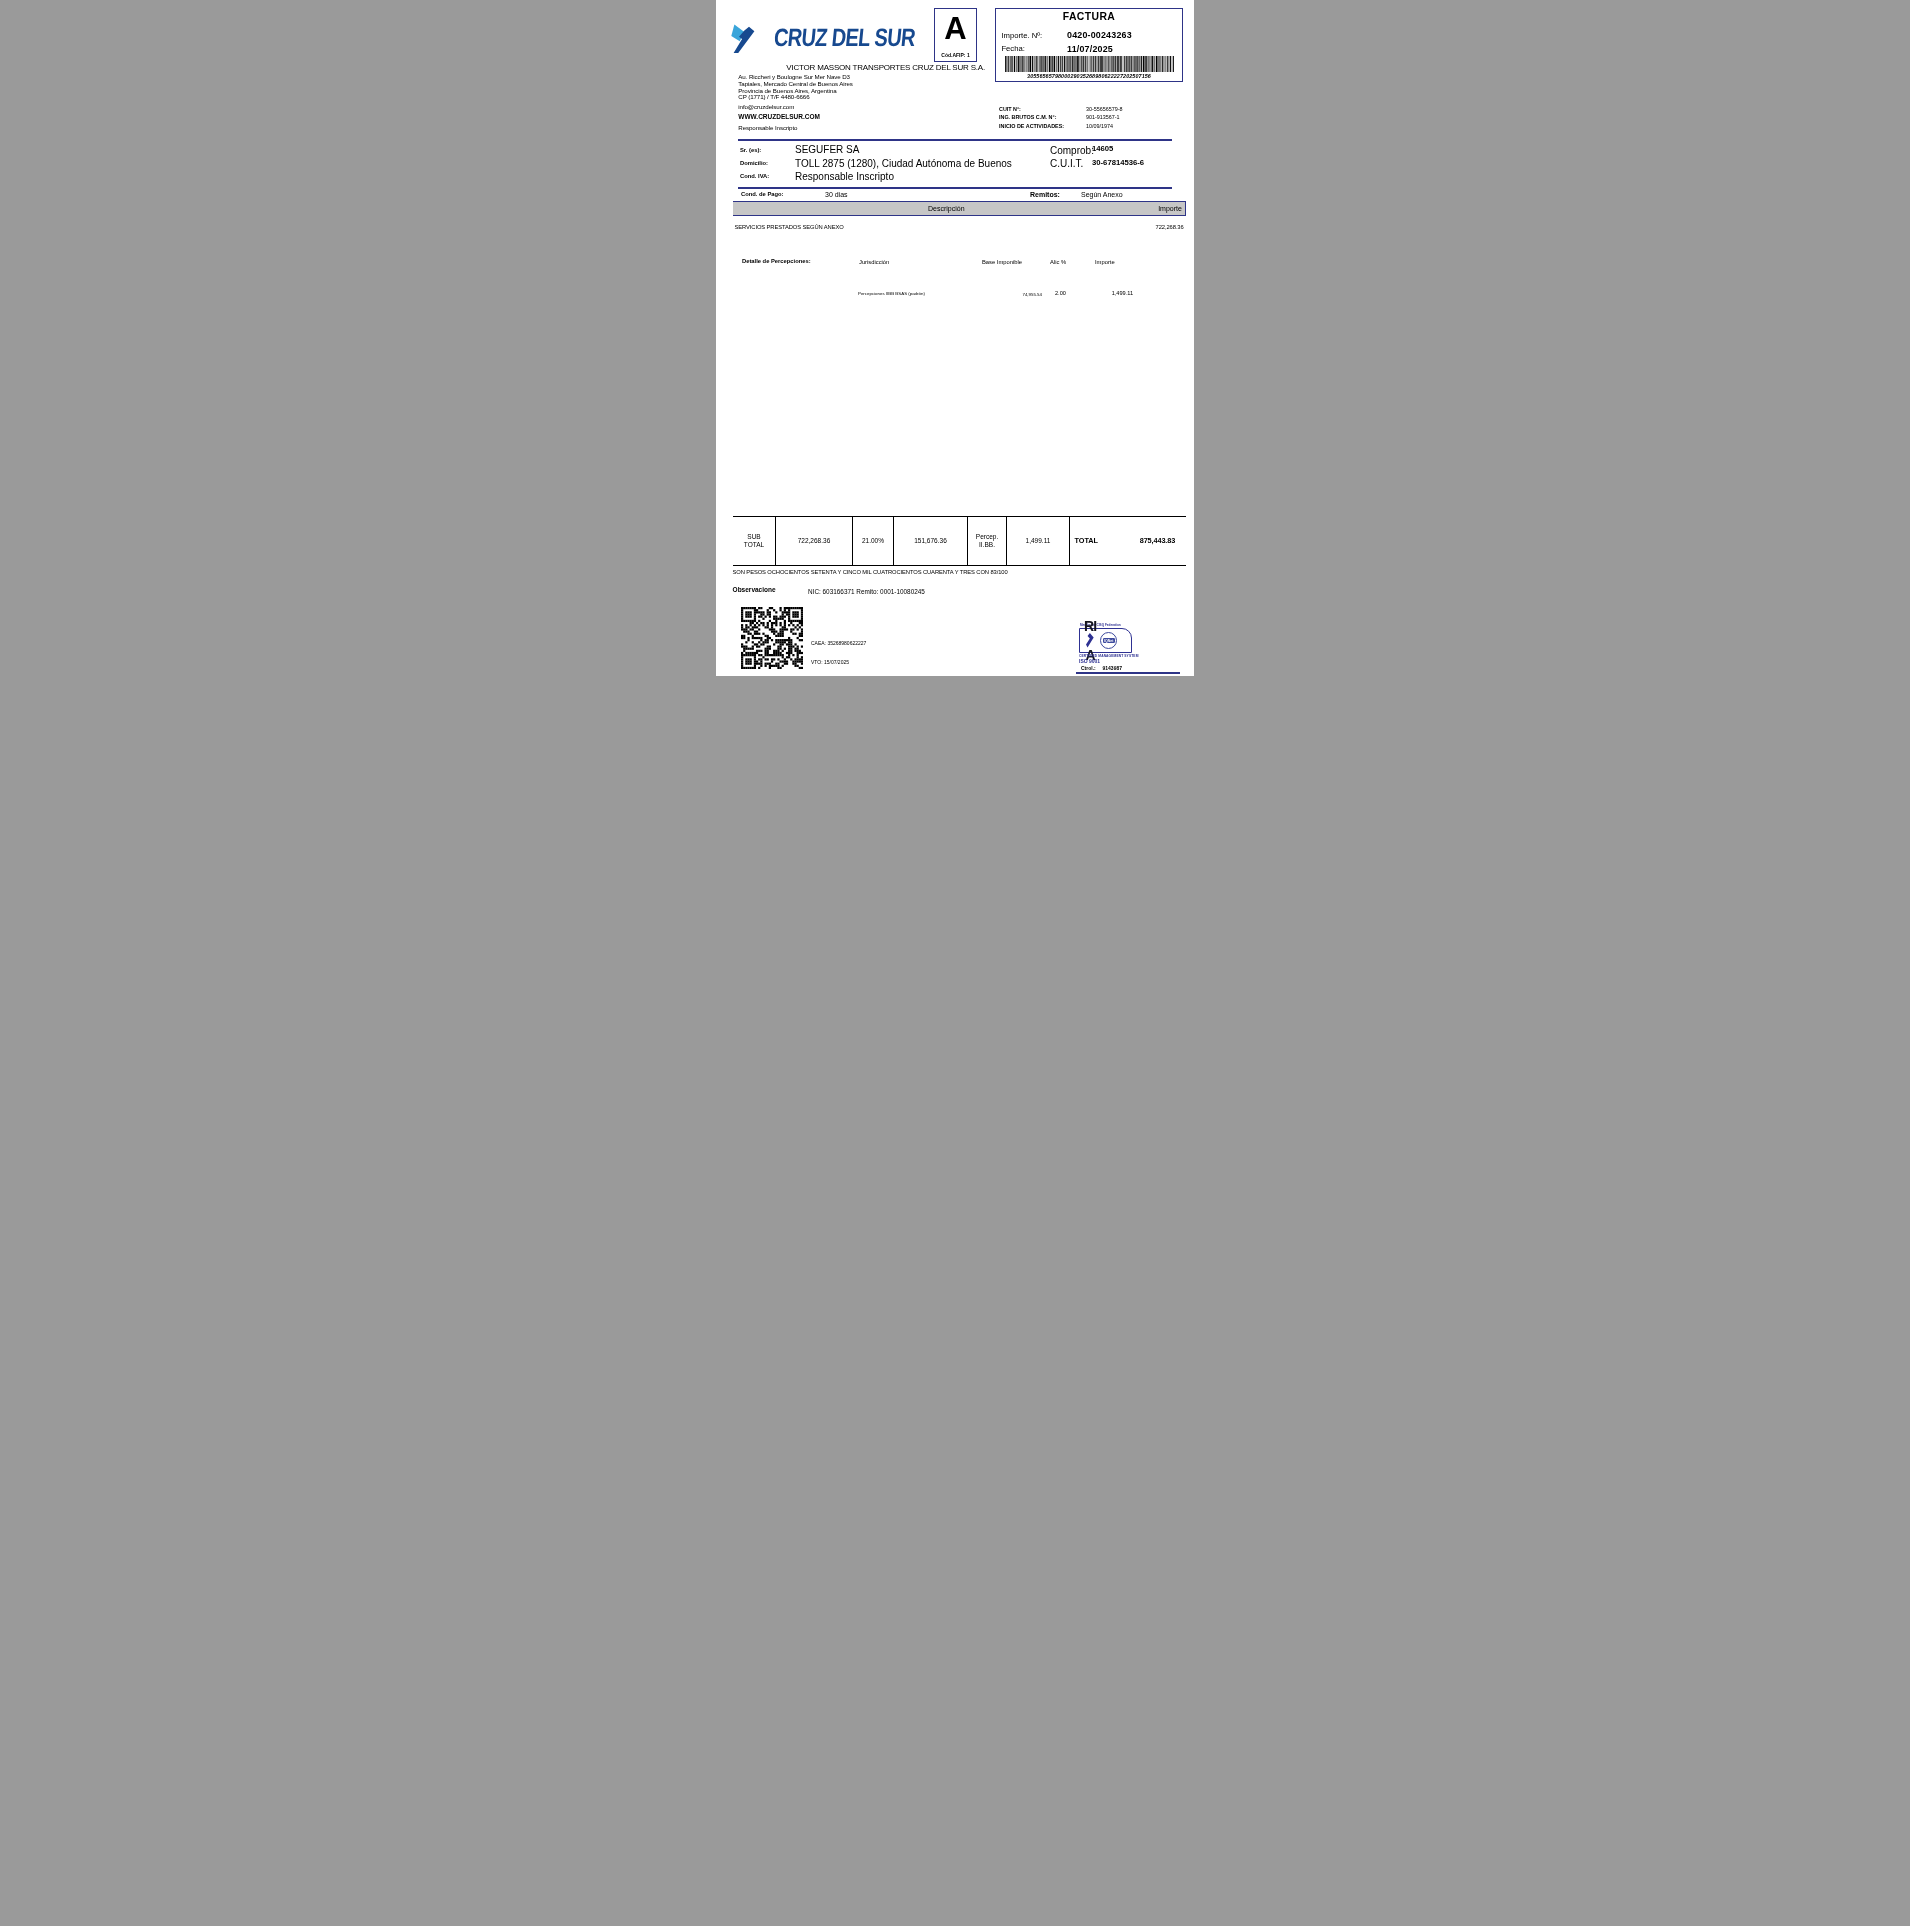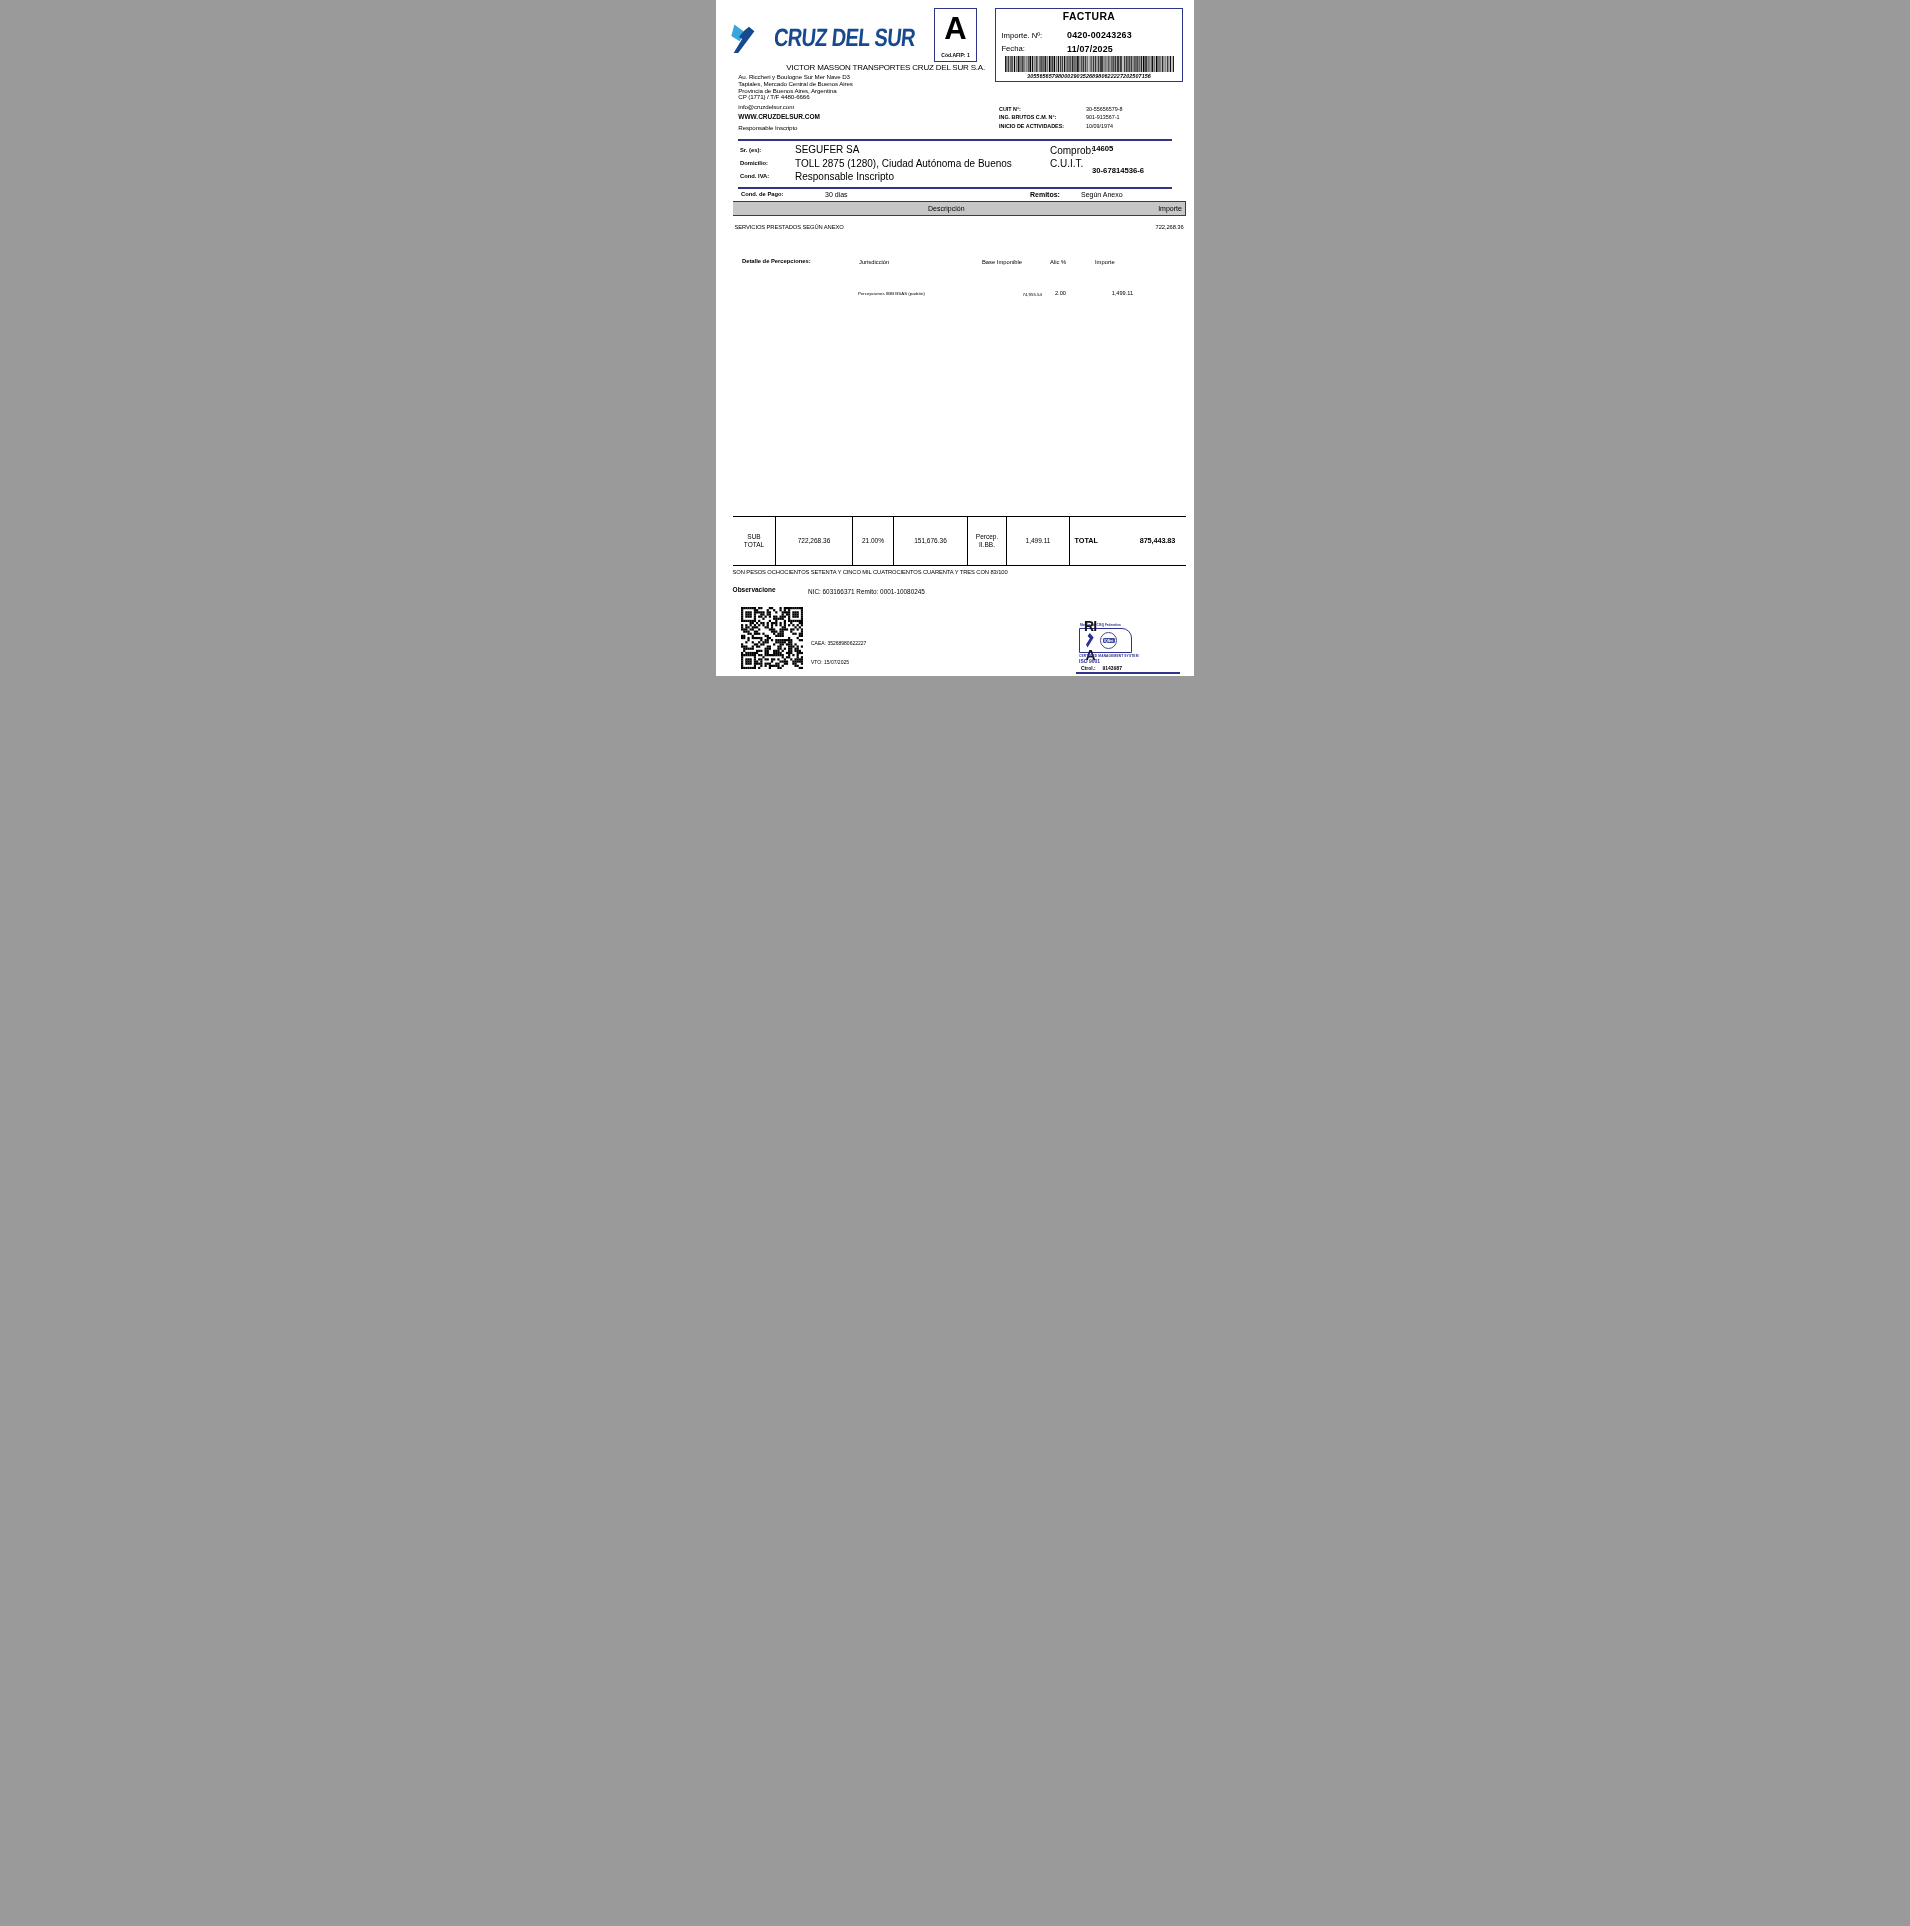--- a/index.html
+++ b/index.html
@@ -255,21 +255,21 @@
   <div class="abs rule" style="left:22.3px;top:139px;width:434px;"></div>
 
   <div class="abs p-label" style="left:24px;top:147px;">Sr. (es):</div>
   <div class="abs p-value" style="left:79px;top:144px;">SEGUFER SA</div>
   <div class="abs p-value" style="left:334px;top:145px;">Comprob:</div>
   <div class="abs p-value-b" style="left:376px;top:144px;">14605</div>
 
   <div class="abs p-label" style="left:24px;top:160px;">Domicilio:</div>
   <div class="abs p-value" style="left:79px;top:158px;">TOLL 2875 (1280), Ciudad Autónoma de Buenos</div>
   <div class="abs p-value" style="left:334px;top:158px;">C.U.I.T.</div>
-  <div class="abs p-value-b" style="left:376px;top:166px;text-align:center;">30-67814536-6</div>
+  <div class="abs p-value-b" style="left:376px;top:158px;text-align:center;">30-67814536-6</div>
 
   <div class="abs p-label" style="left:24px;top:173px;">Cond. IVA:</div>
   <div class="abs p-value" style="left:79px;top:171px;">Responsable Inscripto</div>
 
   <div class="abs rule" style="left:22.3px;top:187px;width:434px;"></div>
 
   <div class="abs p-label" style="left:25px;top:191px;">Cond. de Pago:</div>
   <div class="abs p-value18" style="left:109px;top:191px;">30 dias</div>
   <div class="abs p-label18" style="left:314px;top:191px;">Remitos:</div>
   <div class="abs p-value18" style="left:365px;top:191px;">Según Anexo</div>

